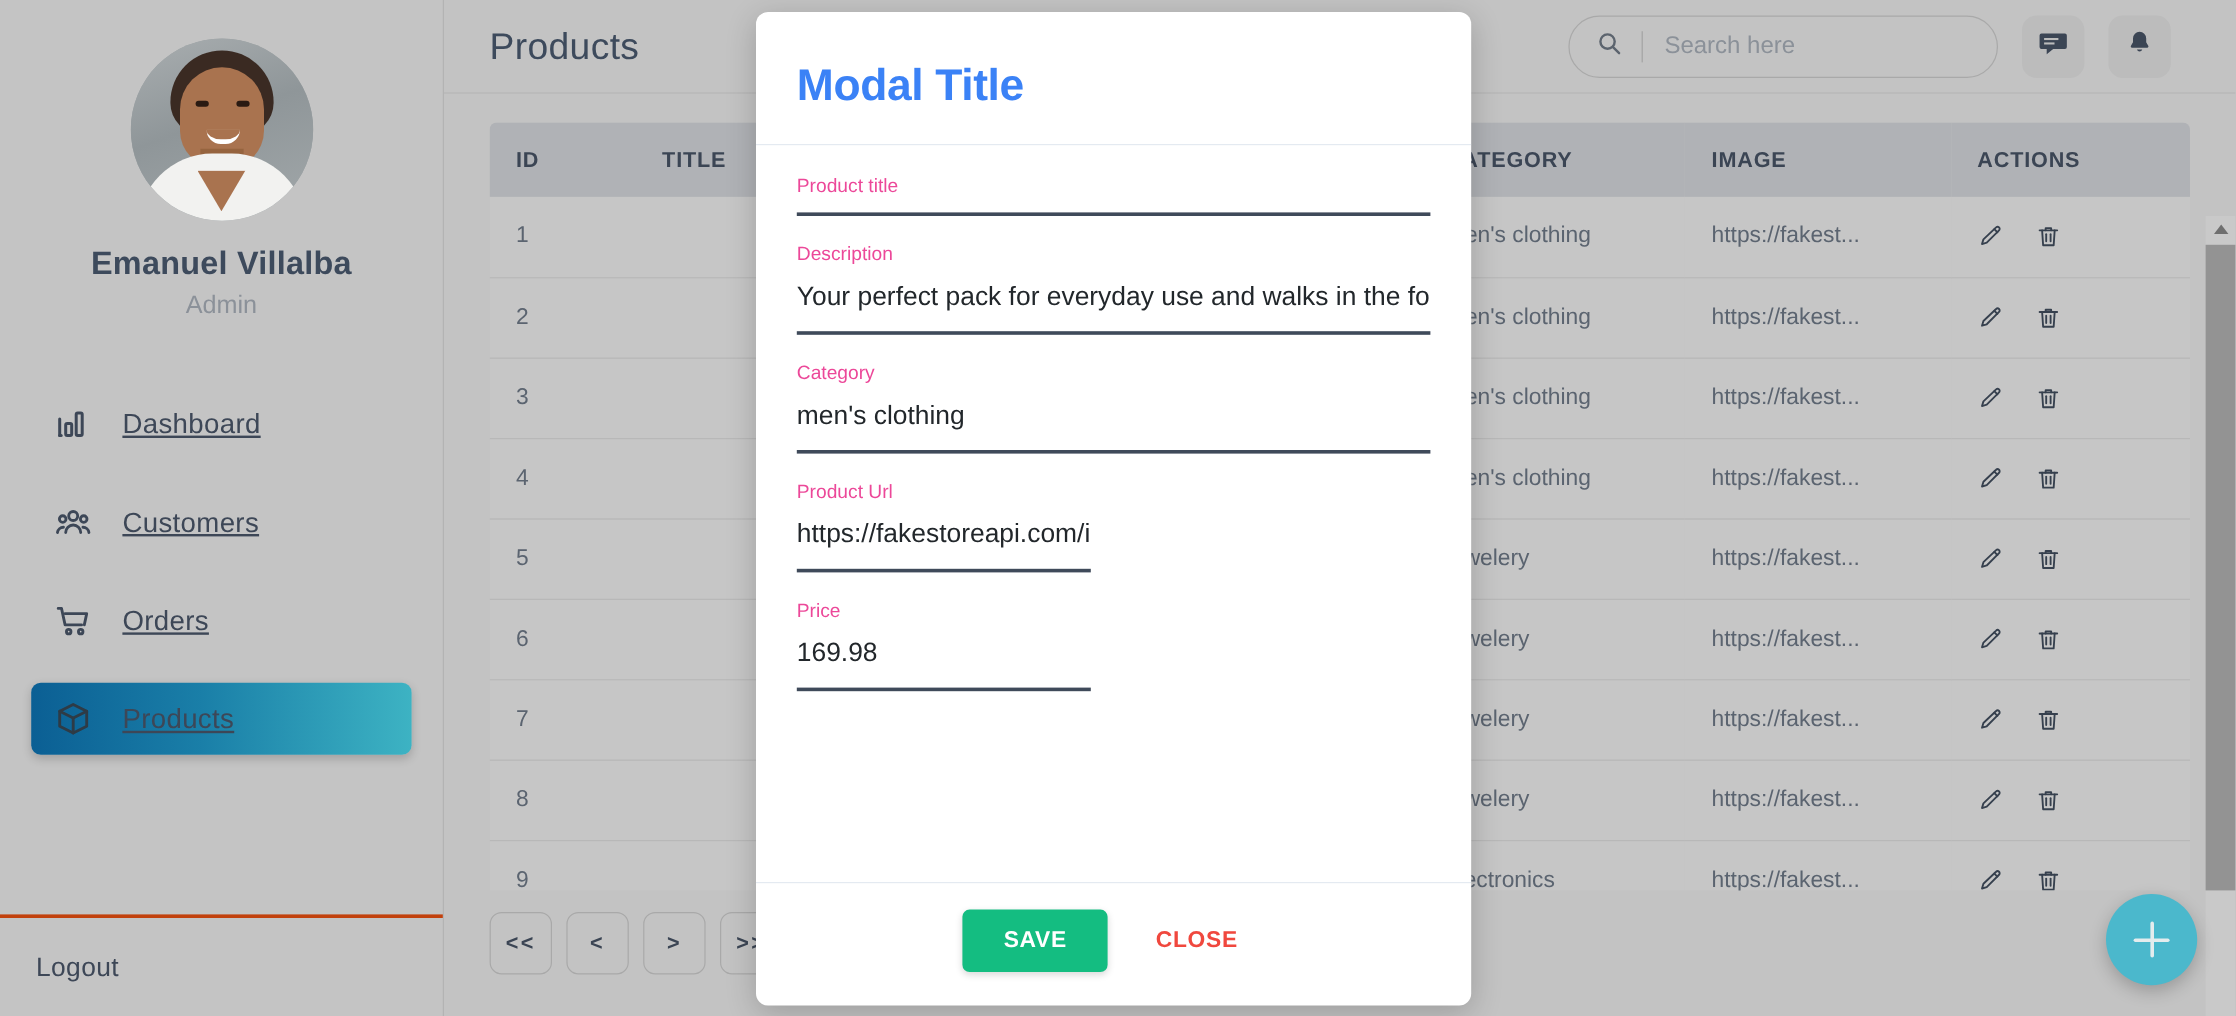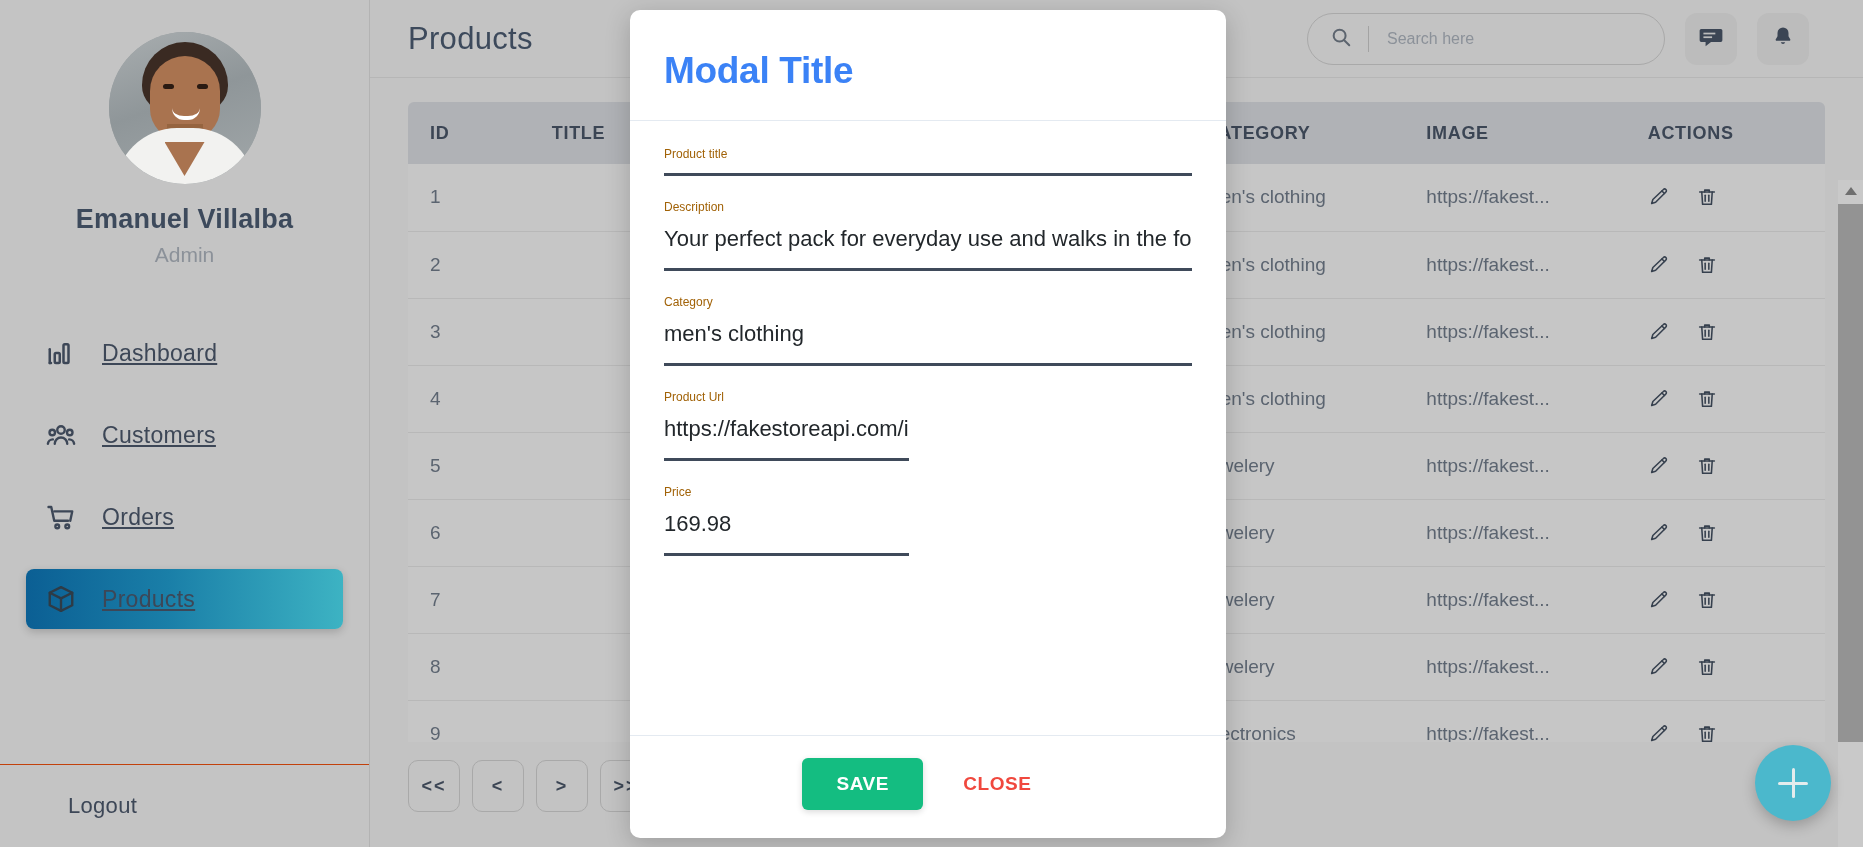--- a/index.html
+++ b/index.html
@@ -76,22 +76,22 @@
     color: #3d4757;
   }
   .nav-item .label { font-size: 23px; letter-spacing:.3px;text-decoration:underline; }
   .nav-item.active {
     background: linear-gradient(90deg,#0b5f94 0%, #1a7fa8 45%, #3db3c3 100%);
     box-shadow: 0 3px 8px rgba(0,0,0,.18);
   }
   .nav-item svg { display:block; }
 
   .sidebar-foot {
-    border-top: 1px solid #c2410c;
-    padding: 28px 68px; 
+    border-top: 3px solid #c2410c;
+    padding: 28px 30px; 
   }
   .logout { font-size: 22px; color: #3d4757; cursor:pointer; letter-spacing:.3px; }
 
   
   .main { flex: 1; position: relative; display:flex; flex-direction:column; min-width:0; }
   .topbar {
     height: 78px; display:flex; align-items:center;
     padding: 0 54px 0 38px;
     border-bottom: 1px solid #b6b6b6;
     justify-content: space-between;
@@ -99,21 +99,21 @@
   .page-title { font-size: 31px; color:#3d4a5c; letter-spacing:.3px; }
   .top-right { display:flex; align-items:center; gap: 20px; }
   .search-box {
     width: 358px; height: 52px; border:1px solid #a9a9a9;
     border-radius: 26px; display:flex; align-items:center;
     padding: 0 8px 0 22px; gap: 0;
   }
   .search-box .divider { width:1px; height:26px; background:#a3a3a3; margin:0 18px 0 16px; }
   .search-box input {
     border:0; background:transparent; outline:none; flex:1;
-    font-family: inherit; font-size: 16px; color:#0f172a;
+    font-family: inherit; font-size: 20px; color:#0f172a;
   }
   .search-box input::placeholder { color:#8b9199; }
   .icon-btn {
     width: 52px; height: 52px; border-radius: 12px;
     background: #bcbcbc; display:flex; align-items:center; justify-content:center;
     cursor:pointer;
   }
 
   
   .content { flex:1; padding: 24px 0 0 38px; position:relative; min-height:0; }
@@ -187,21 +187,21 @@
     display:flex; flex-direction:column;
     overflow:hidden;
   }
   .modal-head {
     padding: 40px 34px 28px 34px;
     border-bottom: 1px solid #e4eaf1;
   }
   .modal-title { font-size: 37px; font-weight:700; color:#3b82f6; letter-spacing:-.3px; }
   .modal-body { flex:1; padding: 26px 34px 10px 34px; overflow:hidden; }
   .field { margin-bottom: 24px; }
-  .field .lbl { font-size: 12px; color:#a16207; margin-bottom: 8px; }
+  .field .lbl { font-size: 16px; color:#ec4899; margin-bottom: 8px; }
   .field .val {
     font-size: 22px; color:#22272b; height: 34px; line-height:34px;
     white-space:nowrap; overflow:hidden;
   }
   .field .rule { height: 3px; background:#3f4a5a; margin-top: 12px; }
   .field.full .rule { width: 100%; }
   .field.half .rule { width: 245px; }
   .field.half .val { width: 245px; }
   .modal-foot {
     border-top: 1px solid #e4eaf1;

